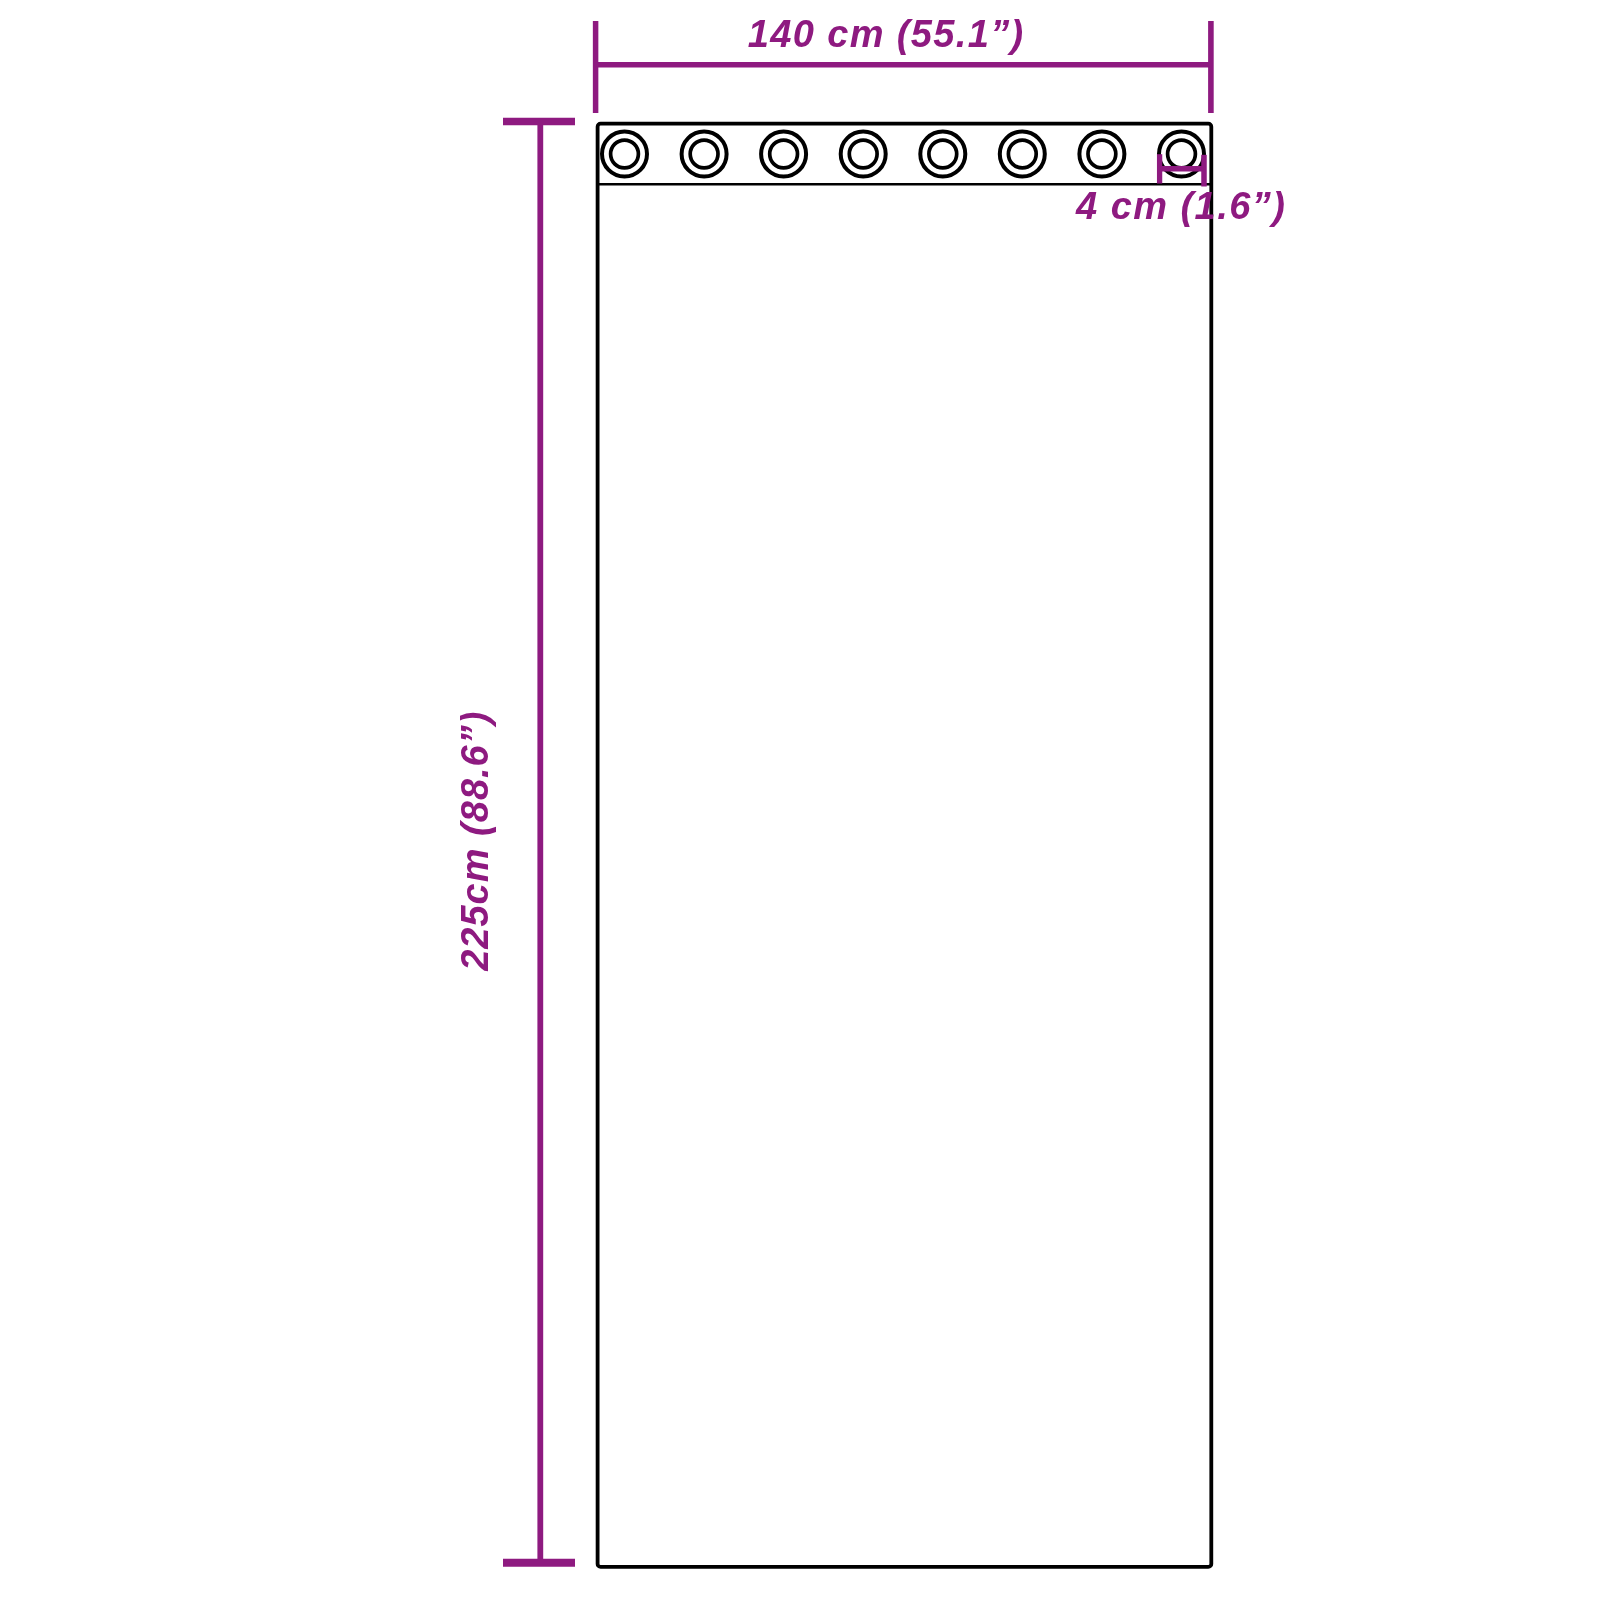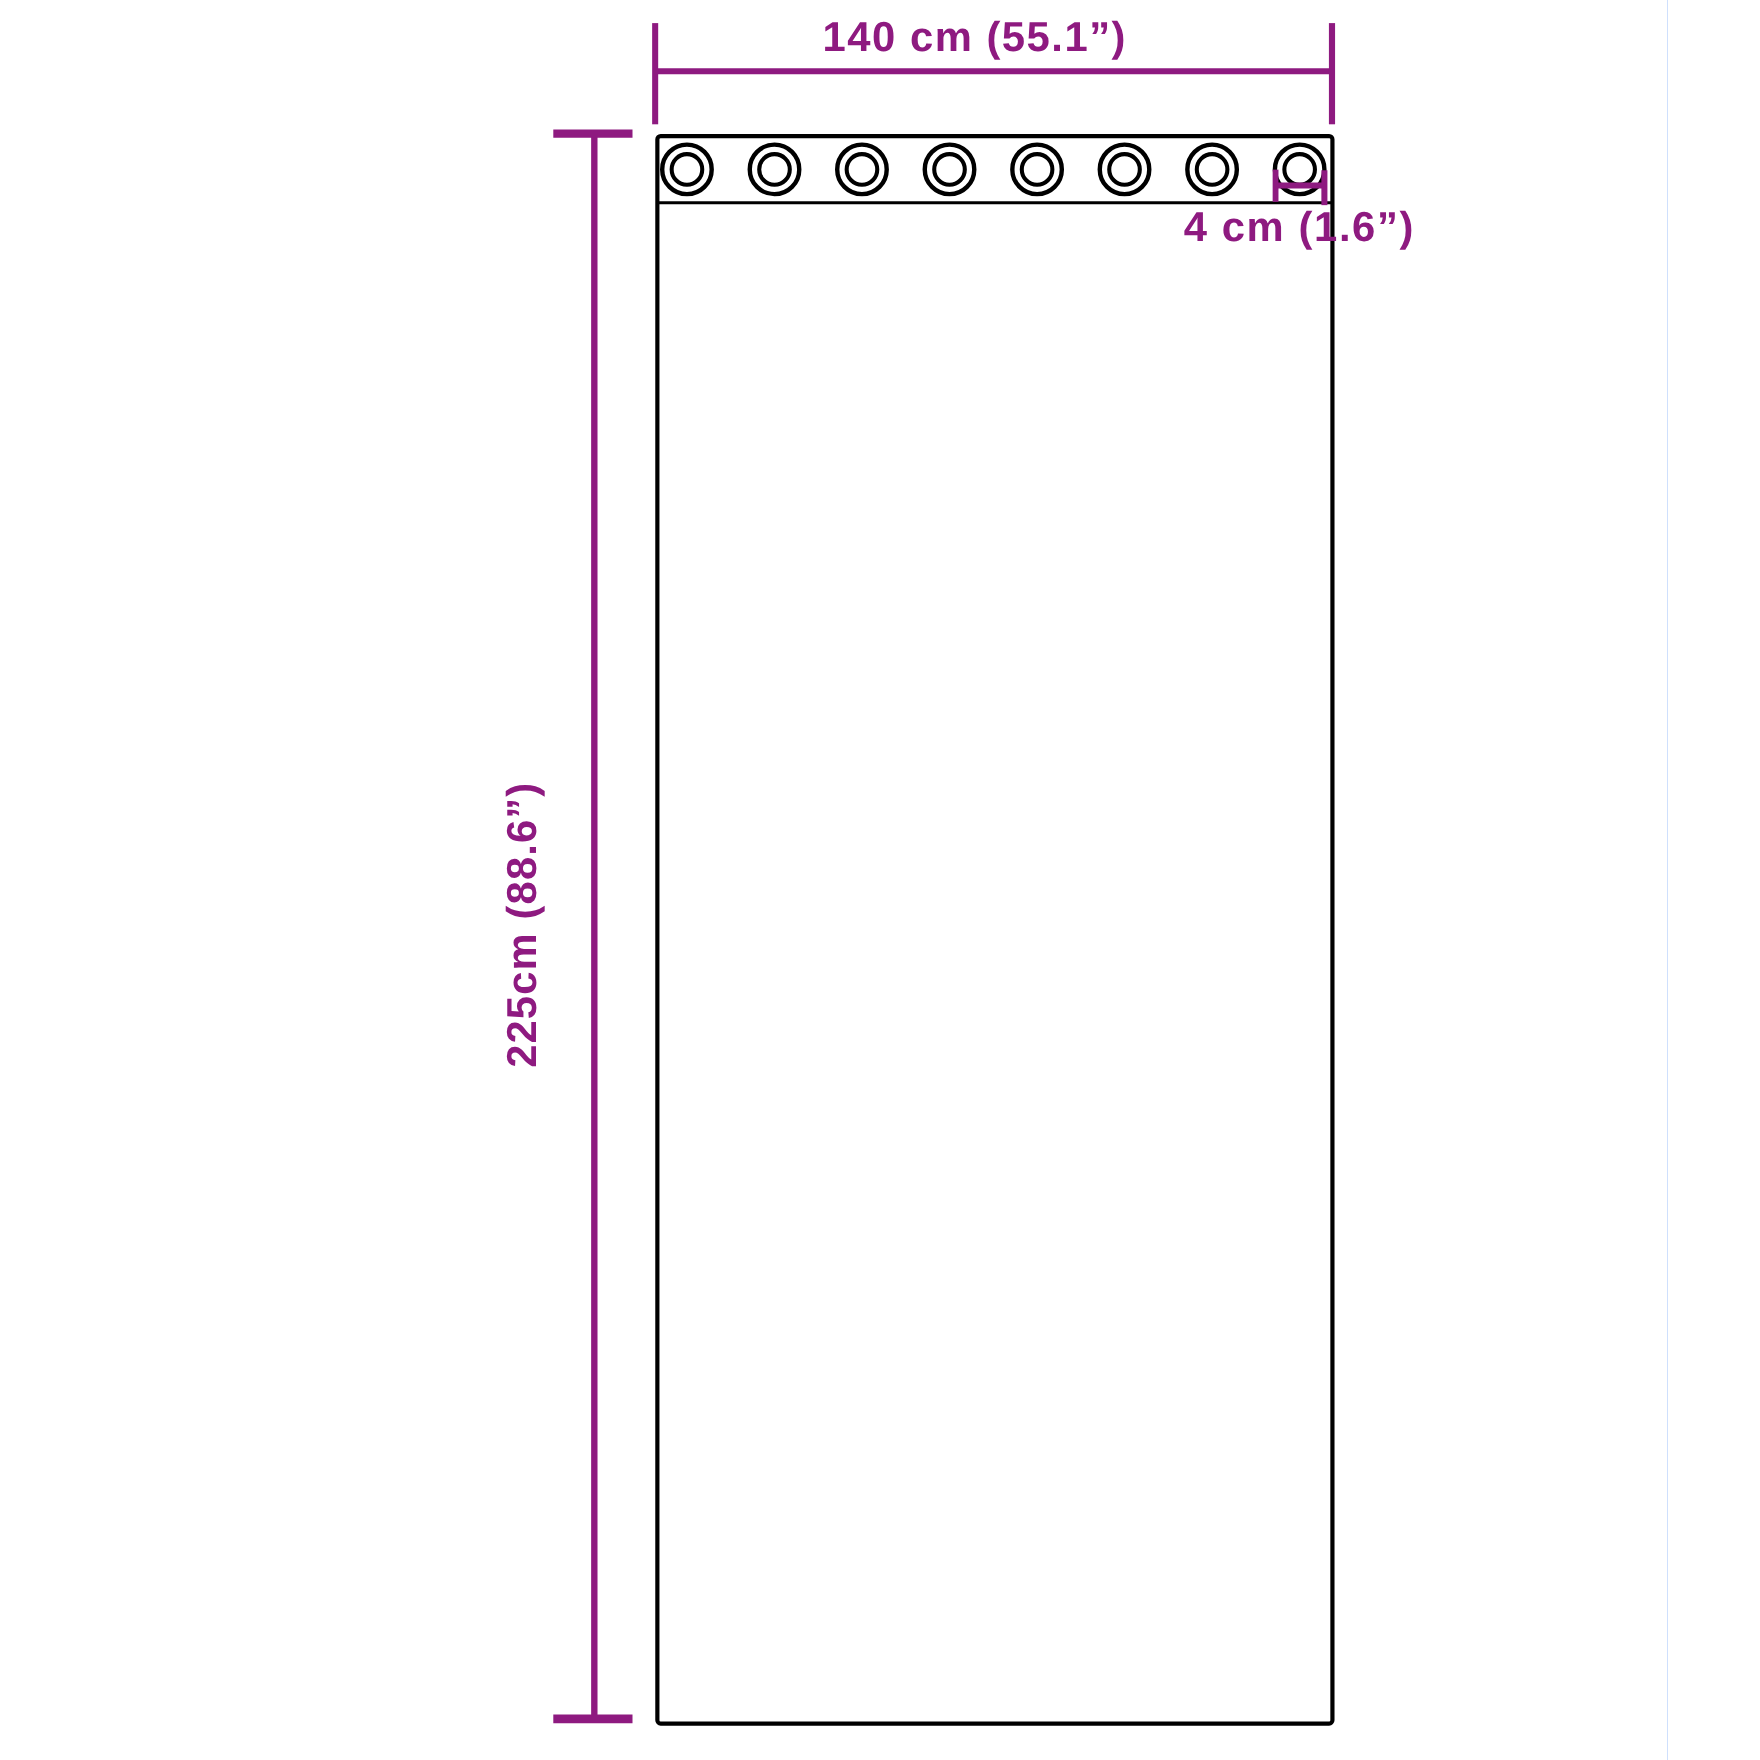--- a/index.html
+++ b/index.html
@@ -1,16 +1,16 @@
 <!DOCTYPE html>
 <html><head>
 <meta charset="utf-8">
 <style>
   html,body{margin:0;padding:0;background:#ffffff;}
-  .wrap{width:1516px;height:1600px;position:relative;overflow:hidden;background:#3b82f6;}
+  .wrap{width:1516px;height:1600px;position:relative;overflow:hidden;background:#eab308;font-style:italic;}
   text{font-family:"Liberation Sans",sans-serif;font-weight:bold;fill:#8e1a80;}
 </style>
 </head>
 <body>
 
 <div class="wrap">
 <svg width="1600" height="1600" viewBox="0 0 1600 1600" xmlns="http://www.w3.org/2000/svg">
 
   <rect x="0" y="0" width="1600" height="1600" fill="#ffffff"></rect>
 

